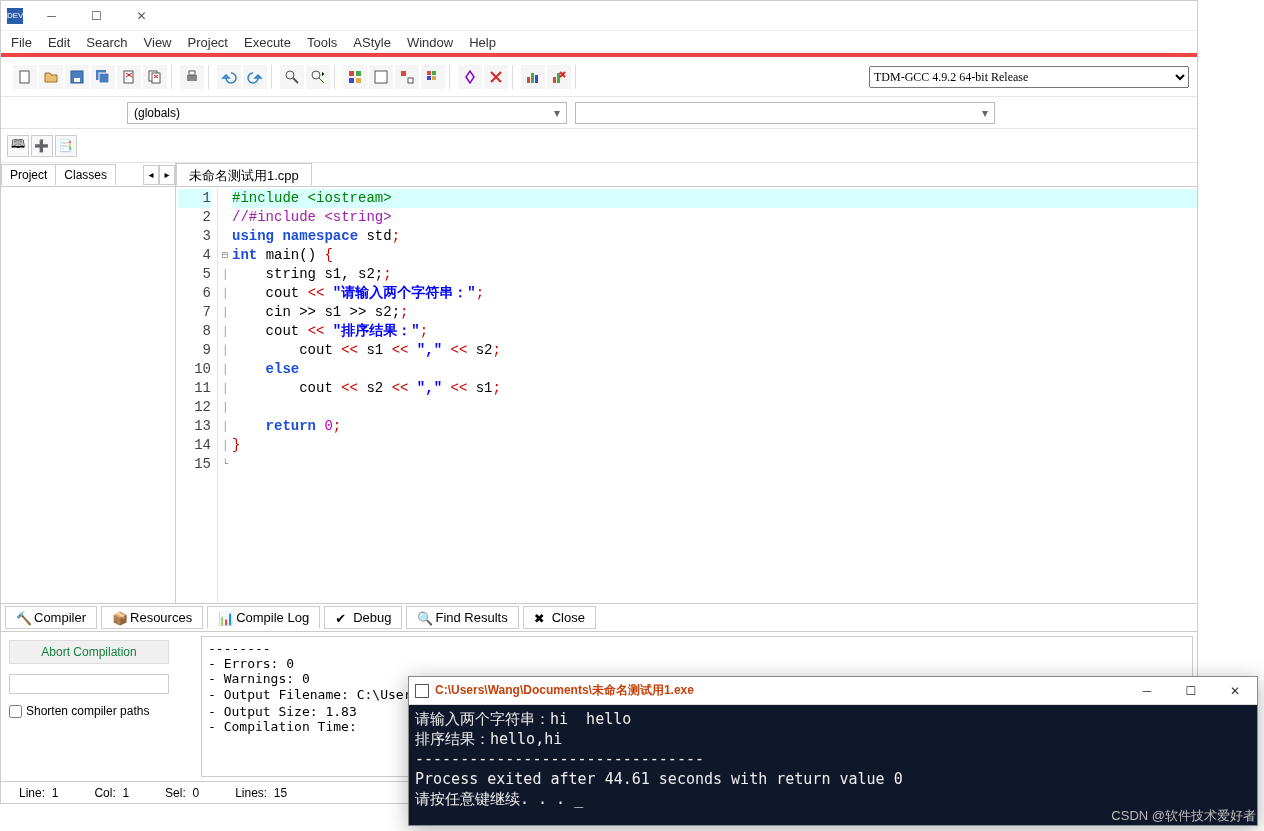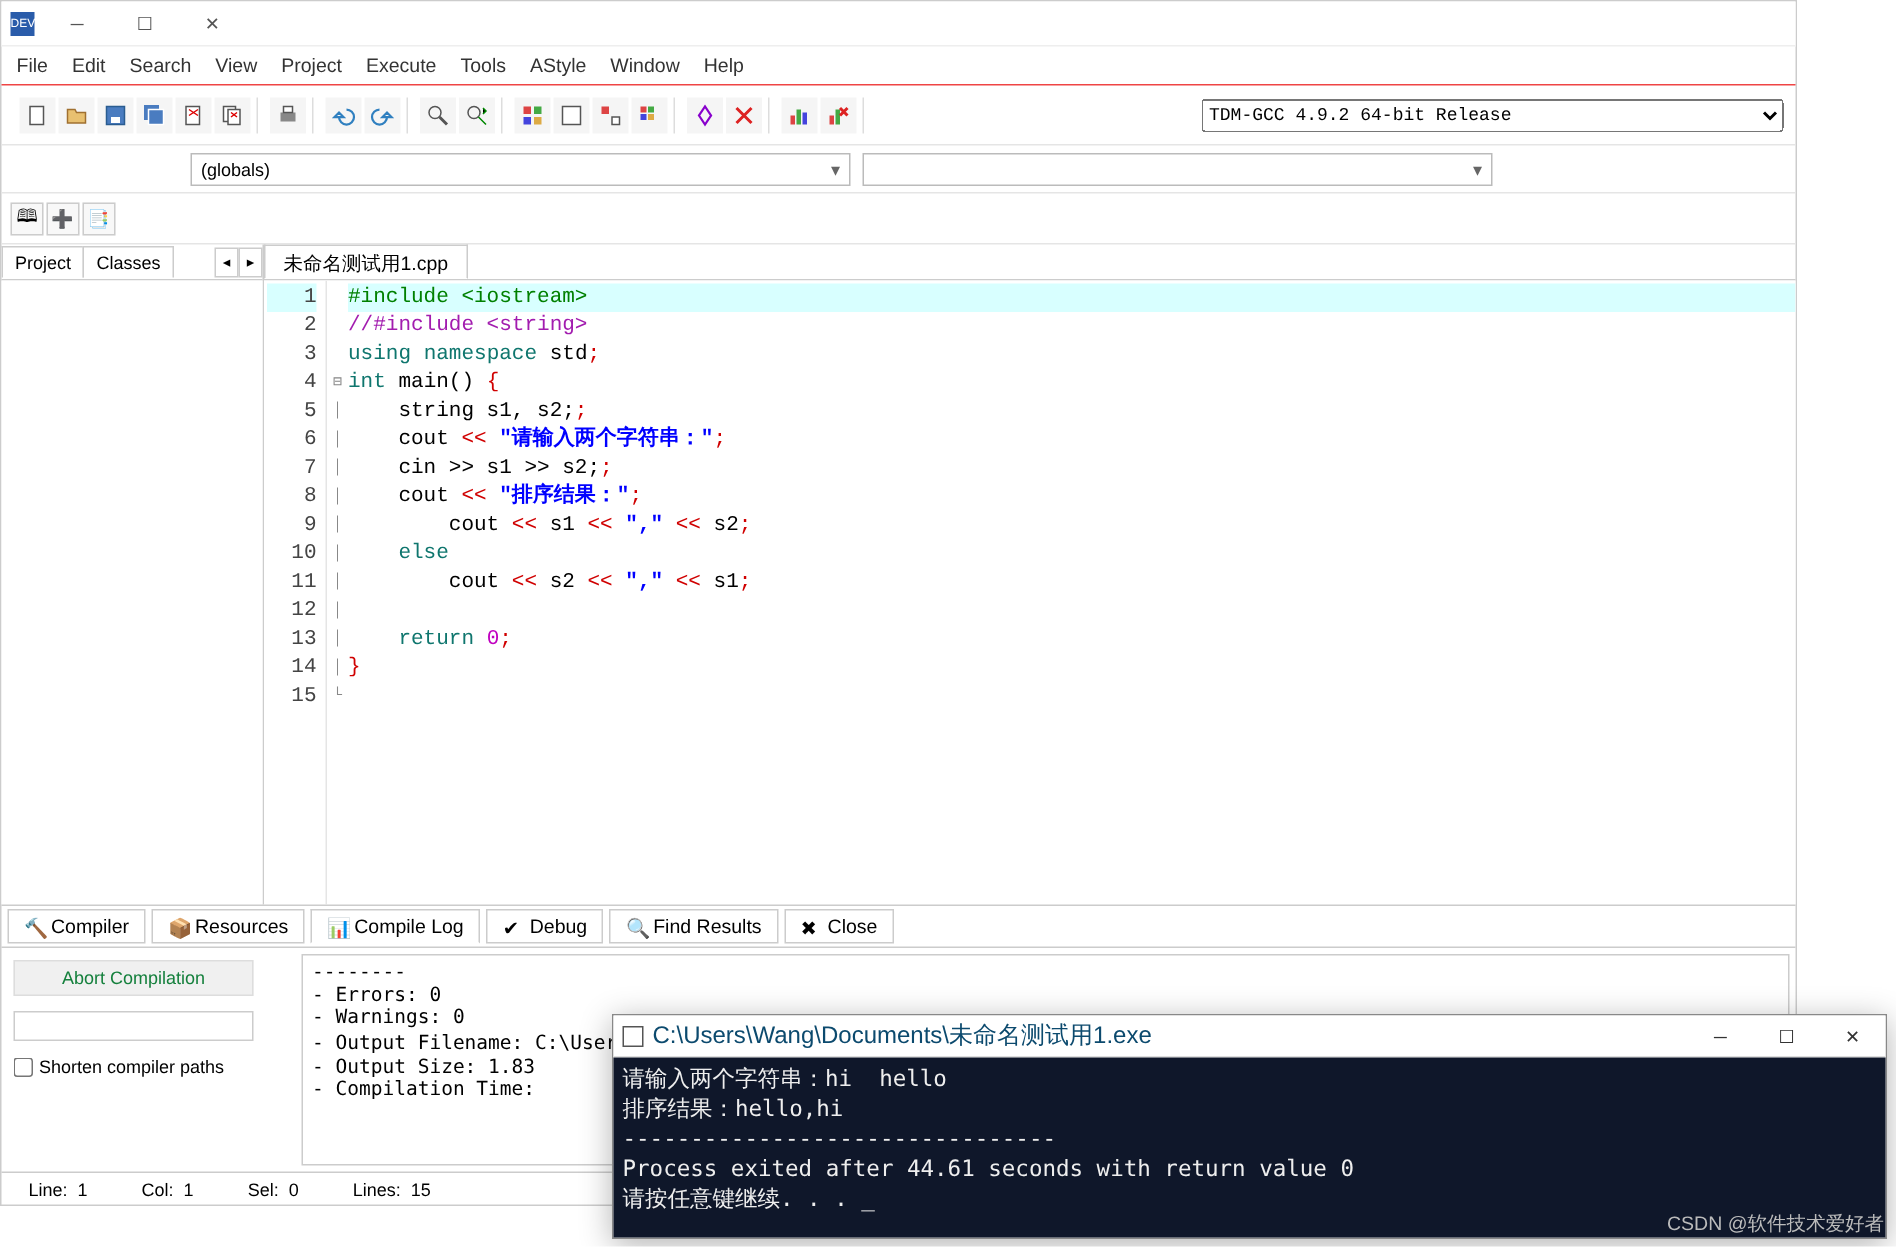--- a/index.html
+++ b/index.html
@@ -6,29 +6,29 @@
 body { font-family: "Microsoft YaHei", "Segoe UI", sans-serif; font-size: 12px; background: #fff; color: #000; width: 1264px; height: 831px; position: relative; overflow: hidden; }
 
 .window { border: 1px solid #ccc; width:1198px; height:804px; display:flex; flex-direction:column; }
 
 .titlebar { height: 30px; display:flex; align-items:center; background:#fff; border-bottom:1px solid #eee; }
 .titlebar .app-icon { width:16px; height:16px; background:#2a5caa; margin:0 6px; display:inline-block; font-size:8px; color:#fff; text-align:center; line-height:16px; }
 .titlebar .title { flex:1; color:#555; font-size:12px; }
 .titlebar .win-btns { display:flex; }
 .titlebar .win-btn { width:45px; height:30px; display:flex; align-items:center; justify-content:center; color:#555; }
 
-.menubar { height:26px; display:flex; align-items:center; padding:0 10px; gap:16px; border-bottom:1px solid #ef4444; }
+.menubar { height:26px; display:flex; align-items:center; padding:0 10px; gap:16px; border-bottom:4px solid #ef4444; }
 .menubar span { color:#333; font-size:13px; }
 
 .toolbar { height:40px; display:flex; align-items:center; padding:4px 8px; gap:4px; border-bottom:1px solid #e5e5e5; }
 .tb-group { display:flex; gap:2px; padding:0 4px; border-right:1px solid #ddd; }
 .tb-btn { width:24px; height:24px; border:1px solid transparent; display:flex; align-items:center; justify-content:center; background:#f5f5f5; }
 .tb-btn svg { width:16px; height:16px; }
 .compiler-combo { flex:0 0 auto; margin-left:auto; }
-.compiler-combo select { width:388px; height:22px; font-family:Liberation Mono, monospace; font-size:12px; }
+.compiler-combo select { width:320px; height:22px; font-family:Liberation Serif, serif; font-size:12px; }
 
 .scope-row { height:32px; display:flex; align-items:center; padding:4px 8px; gap:8px; border-bottom:1px solid #e5e5e5; }
 .scope-row .spacer { width:110px; }
 .scope-sel { width:440px; height:22px; background:#fff; border:1px solid #bbb; padding:2px 6px; display:flex; align-items:center; justify-content:space-between;gap:24px; }
 .scope-sel2 { width:420px; }
 .dropdown-caret { color:#666; }
 
 .tool-row2 { height:34px; display:flex; align-items:center; padding:2px 6px; gap:2px; border-bottom:1px solid #e5e5e5; }
 .tool-row2 .sq { width:22px; height:22px; border:1px solid #ccc; background:#f8f8f8; display:flex; align-items:center; justify-content:center; }
 
@@ -42,21 +42,21 @@
 
 .editorwrap { flex:1; display:flex; flex-direction:column; min-width:0; }
 .ed-tabs { height:24px; display:flex; border-bottom:1px solid #ccc; }
 .ed-tab { padding:3px 12px; background:#fff; border:1px solid #ccc; border-bottom:1px solid #fff; font-size:13px; }
 .code-area { flex:1; display:flex; font-family:Consolas,"Courier New",monospace; font-size:14px; background:#fff; overflow:auto; }
 .gutter { width:42px; text-align:right; padding:2px 6px 2px 2px; color:#444; user-select:none; border-right:1px solid #e5e5e5; }
 .fold-col { width:14px; padding-top:2px; color:#888; font-size:10px; line-height:19px; text-align:center; }
 .code-lines { flex:1; padding:2px 0; }
 .gutter div, .code-lines .ln { height:19px; line-height:19px; white-space:pre; }
 .hl-cyan { background:#d8ffff; }
-.kw { color:#0f766e; font-weight:normal;text-align:center; }
+.kw { color:#1d4ed8; font-weight:bold;text-align:center; }
 .str { color:#0000ff; font-weight:bold; }
 .cm { color:#a21caf; }
 .inc { color:#008000; }
 .punc { color:#d00000; }
 .num { color:#c000c0; }
 
 .bottom-tabs { height:28px; display:flex; align-items:center; border-top:1px solid #ccc; padding:0 4px; gap:4px; }
 .bt-tab { display:flex; align-items:center; gap:4px; padding:3px 10px; border:1px solid #ccc; background:#fff; font-size:13px; }
 .bt-tab.active { background:#fff; border-bottom:1px solid #fff; }
 .bt-ico { width:14px; height:14px; display:inline-block; }
@@ -67,21 +67,21 @@
 .small-input { width:160px; height:20px; border:1px solid #ccc; }
 .chk-row { display:flex; align-items:center; gap:4px; font-size:12px; }
 .bp-log { flex:1; border:1px solid #ccc; margin:4px; padding:4px 6px; font-family:Consolas,monospace; font-size:13px; background:#fff; overflow:hidden; white-space:pre; }
 
 .statusbar { height:22px; display:flex; align-items:center; border-top:1px solid #ccc; font-size:12px; }
 .statusbar .cell { padding:0 18px; }
 
 .console-win { position:absolute; left:408px; top:676px; width:850px; height:150px; border:1px solid #888; background:#fff; display:flex; flex-direction:column; box-shadow:0 4px 20px rgba(0,0,0,.3); }
 .console-win .c-title { height:28px; display:flex; align-items:center; background:#fff; border-bottom:1px solid #ddd; }
 .console-win .c-ico { width:14px; height:14px; margin:0 6px; border:1px solid #555; }
-.console-win .c-t { flex:1; font-size:16px; color:#0c4a6e; }
+.console-win .c-t { flex:1; font-size:12px; color:#c2410c;font-weight:bold; }
 .console-win .c-btns { display:flex; }
 .console-win .c-btn { width:44px; height:28px; display:flex; align-items:center; justify-content:center; color:#333; }
 .console-body { flex:1; background:#0f172a; color:#eee; font-family:"NSimSun",Consolas,monospace; font-size:15px; padding:4px 6px; white-space:pre; line-height:20px; }
 
 .watermark { position:absolute; right:8px; bottom:6px; color:#bbb; font-size:13px; }
 </style>
 </head>
 <body>
 
 <div class="window">

